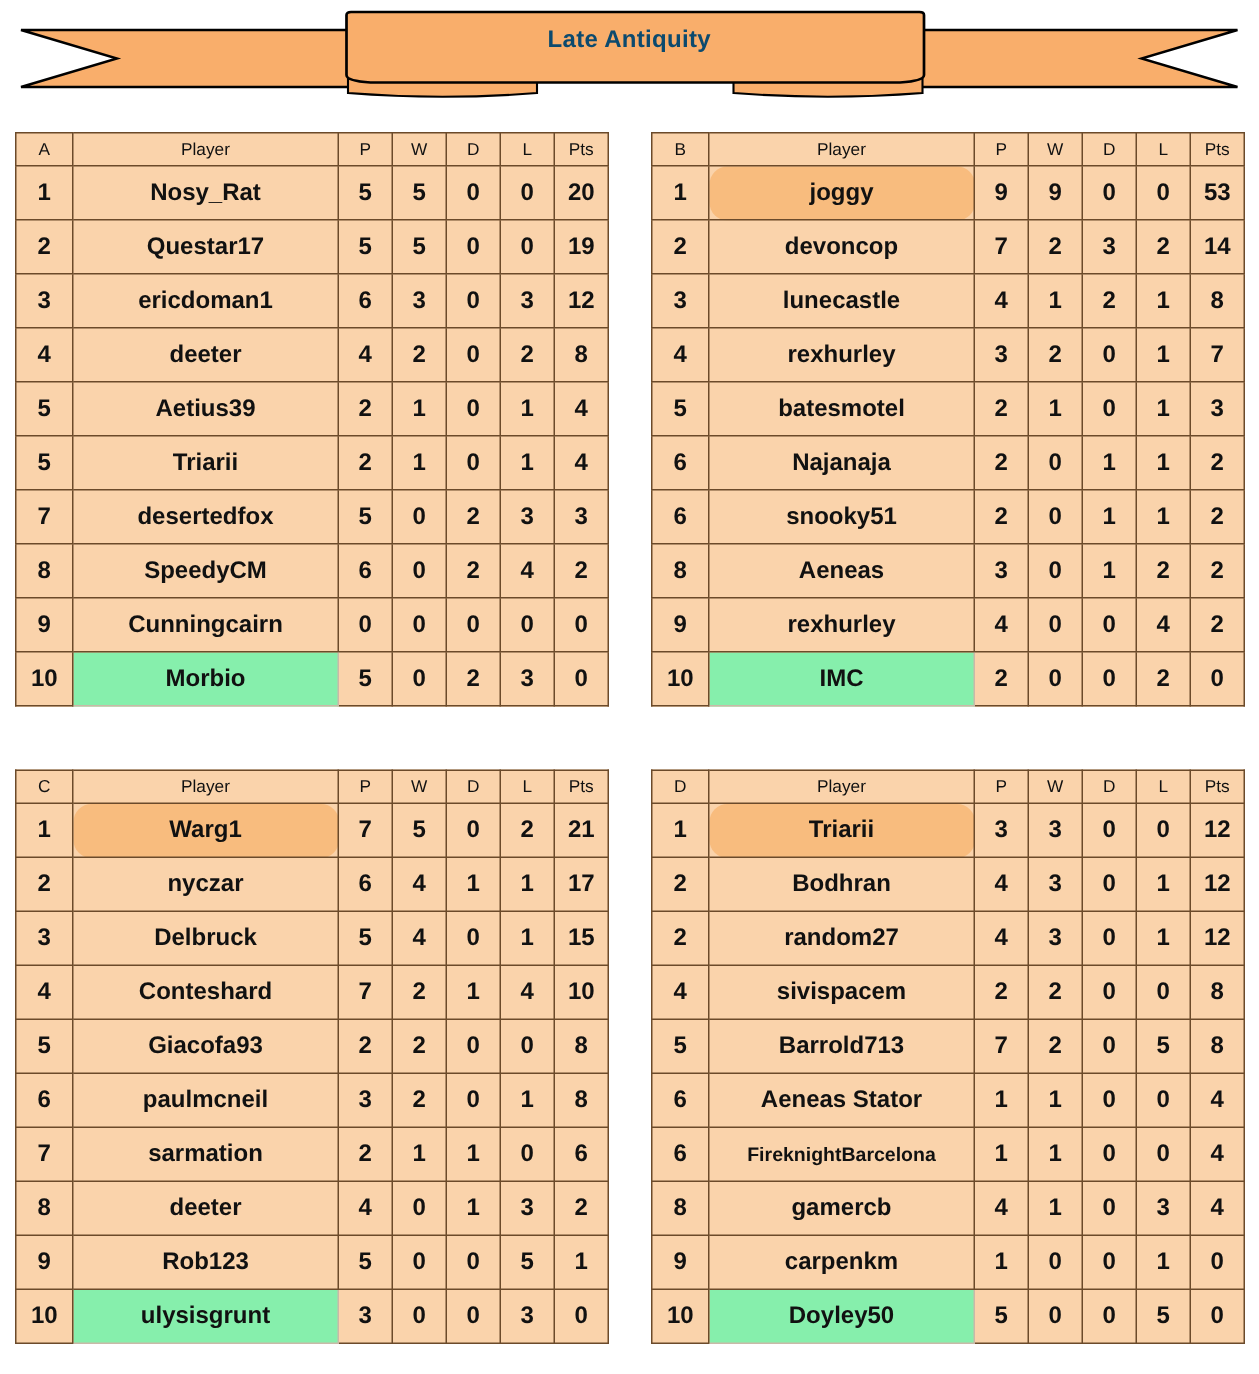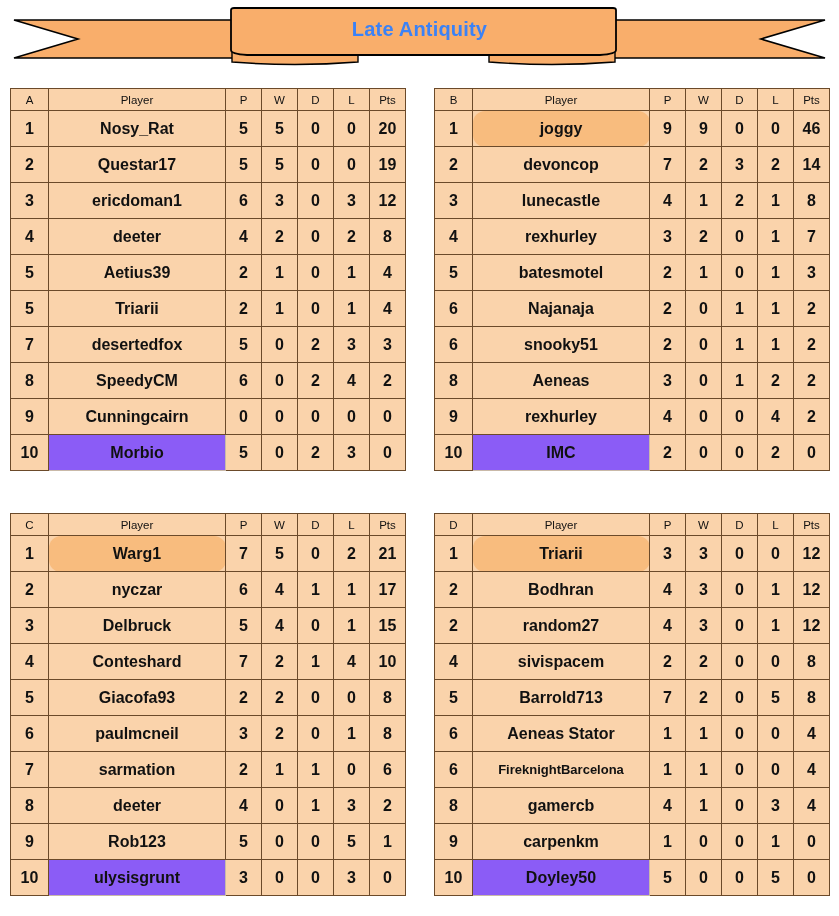--- a/index.html
+++ b/index.html
@@ -20,23 +20,23 @@
     width: 839px;
     height: 78px;
   }
   #banner svg { display: block; }
   #banner-title {
     position: absolute;
     left: 0;
     top: 18px;
     width: 839px;
     text-align: center;
-    font-size: 20px;
+    font-size: 16px;
     font-weight: bold;
-    color: #3b82f6;
+    color: #0c4a6e;
     letter-spacing: 0.2px;
     pointer-events: none;
   }
 
   
   #tables-grid {
     position: relative;
     padding: 10px 10px 0 10px;
     display: grid;
     grid-template-columns: 395px 395px;
@@ -88,21 +88,21 @@
     height: 36px;
     font-size: 16px;
     font-weight: bold;
   }
   td.rank { font-size: 16px; font-weight: bold; }
   td.player { font-size: 15px; font-weight: bold; margin-top: 43px; }
   td.player.narrow { font-size: 13px; text-align: center; }
   td.stat { font-size: 16px; font-weight: bold; }
 
   td.player.promo { background: #F8BC7E; border-radius: 12px; }
-  td.player.releg { background: #8b5cf6; border-color: #c9b9a8; }
+  td.player.releg { background: #86efac; border-color: #c9b9a8; }
 
   
   table.league { outline: none; }
 </style>
 </head>
 <body>
 
 <div id="banner">
   <svg width="839" height="78" viewBox="0 0 839 78">
 
@@ -258,21 +258,21 @@
       </tr>
     </thead>
     <tbody>
         <tr class="row">
           <td class="rank">1</td>
           <td class="player promo">joggy</td>
           <td class="stat">9</td>
           <td class="stat">9</td>
           <td class="stat">0</td>
           <td class="stat">0</td>
-          <td class="stat">46</td>
+          <td class="stat">53</td>
         </tr>
         <tr class="row">
           <td class="rank">2</td>
           <td class="player">devoncop</td>
           <td class="stat">7</td>
           <td class="stat">2</td>
           <td class="stat">3</td>
           <td class="stat">2</td>
           <td class="stat">14</td>
         </tr>

